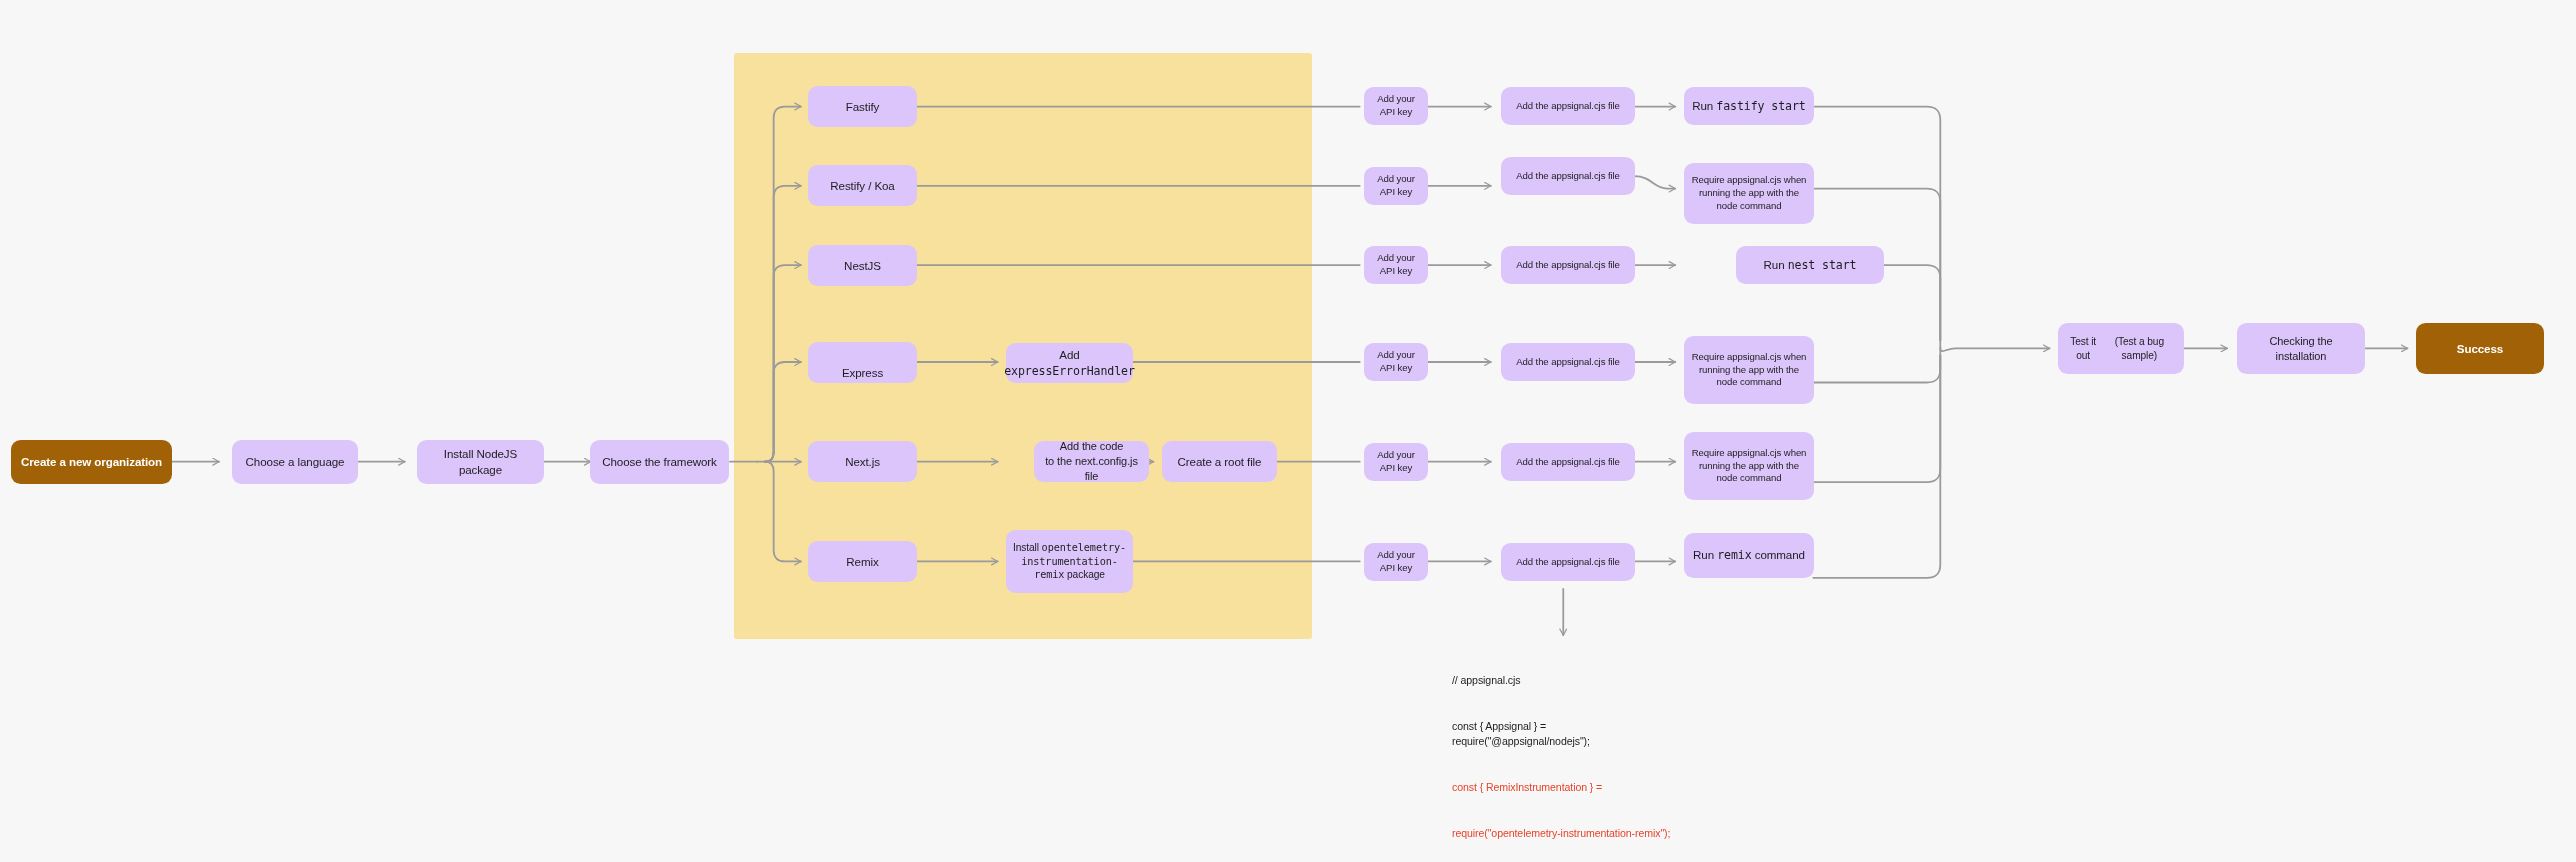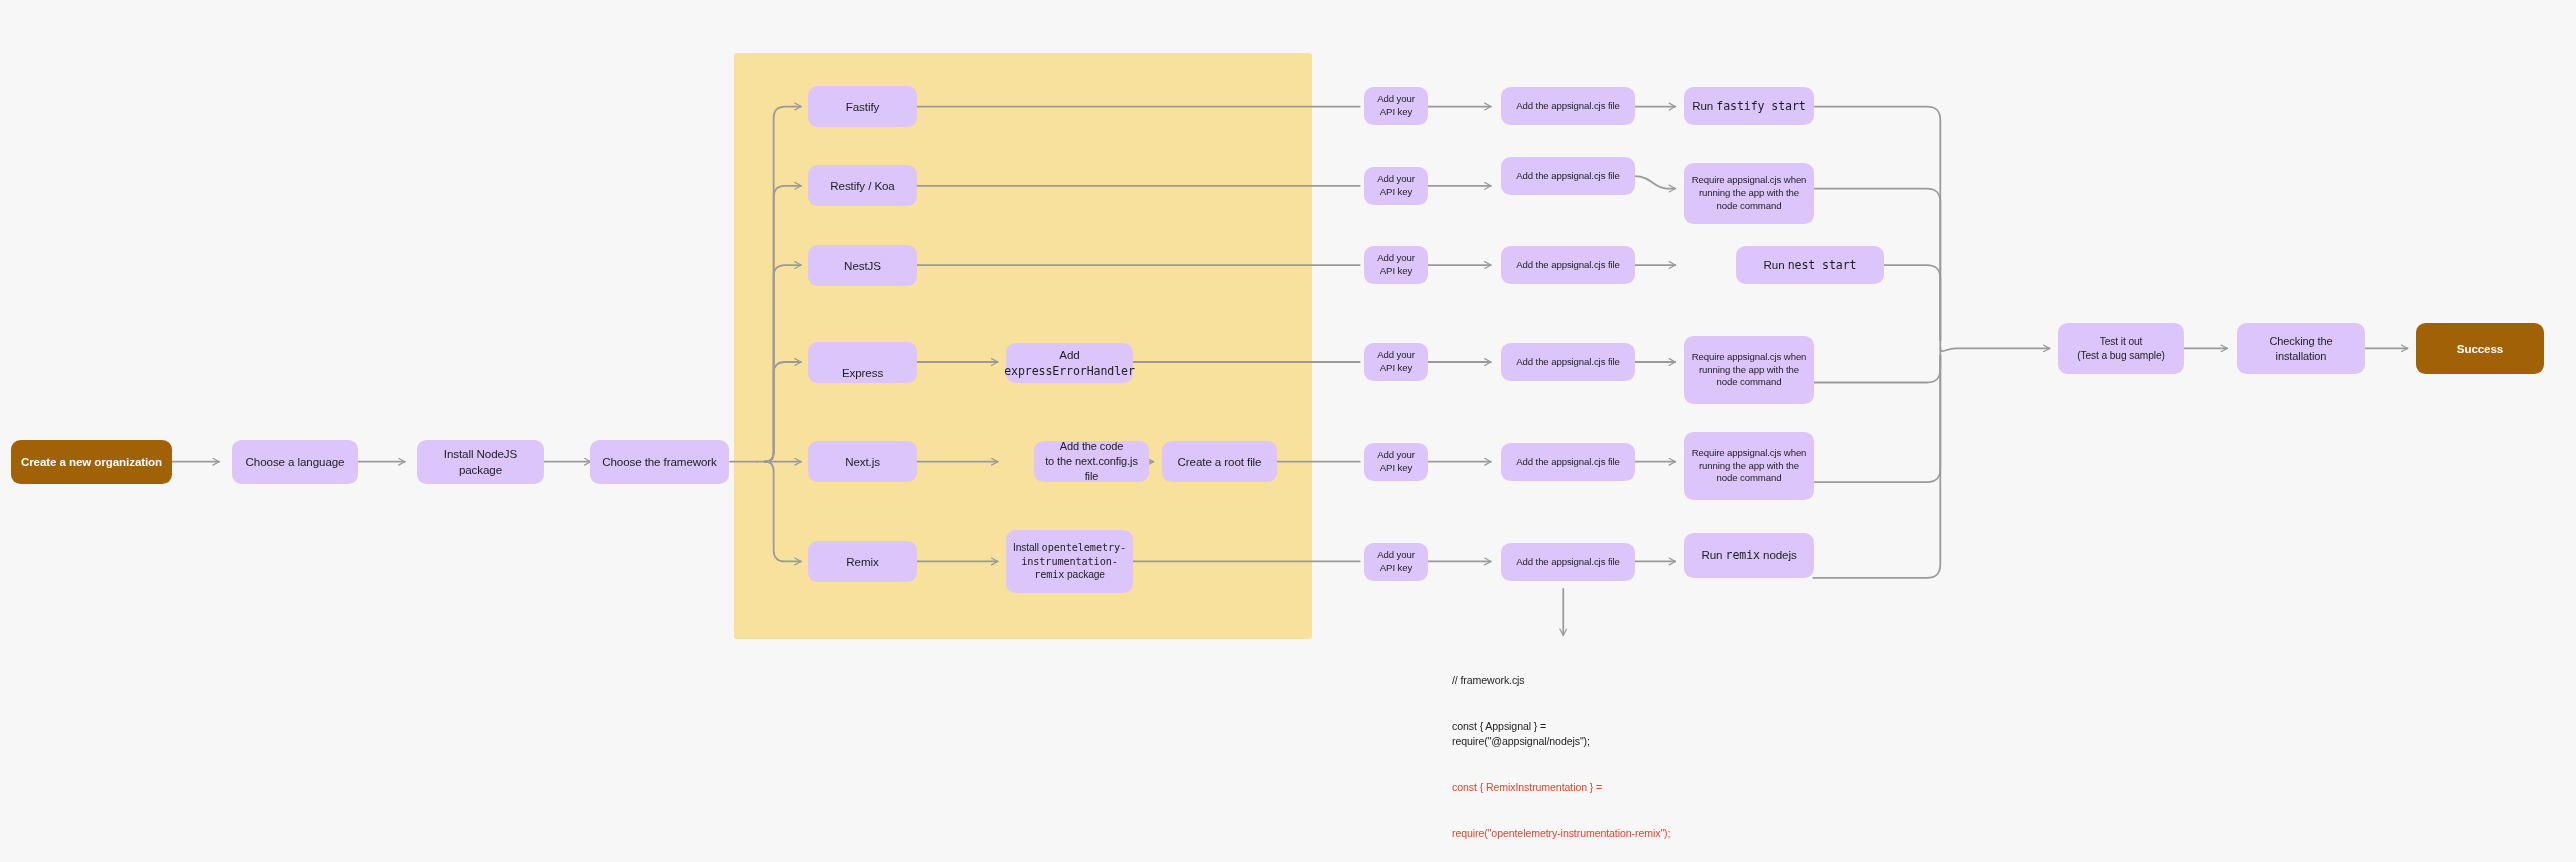--- a/index.html
+++ b/index.html
@@ -264,38 +264,38 @@
     <span class="l2">node command</span>
   </div>
 
   <div class="node" style="left:1684px; top:432px; width:130px; height:68px; flex-direction:column; font-size:9.6px;">
     <span>Require appsignal.cjs when</span>
     <span class="l2">running the app with the</span>
     <span class="l2">node command</span>
   </div>
 
   <div class="node" style="left:1684px; top:533px; width:130px; height:45px;">
-    <span><span>Run </span><span class="mono-frag">remix</span><span> nodejs</span></span>
-  </div>
-
-  <div class="node" style="left:2058px; top:323px; width:126px; height:51px; flex-direction:column; font-size:10.2px;">
+    <span><span>Run </span><span class="mono-frag">remix</span><span> command</span></span>
+  </div>
+
+  <div class="node" style="left:2058px; top:323px; width:126px; height:51px; flex-direction:row; font-size:10.2px;">
     <span>Test it out</span>
     <span class="l2">(Test a bug sample)</span>
   </div>
 
   <div class="node" style="left:2237px; top:323px; width:128px; height:51px; font-size:11px;">
     <span>Checking the installation</span>
   </div>
 
   <div class="node primary" style="left:2416px; top:323px; width:128px; height:51px;">
     <span>Success</span>
   </div>
 
   <div class="code-block" style="left:1452px; top:642px;">
-    <div>// framework.cjs</div>
+    <div>// appsignal.cjs</div>
     <div>const { Appsignal } = require("@appsignal/nodejs");</div>
     <div class="hl">const { RemixInstrumentation } = </div>
     <div class="hl">require("opentelemetry-instrumentation-remix");</div>
     
     
     
     
     
     
     

